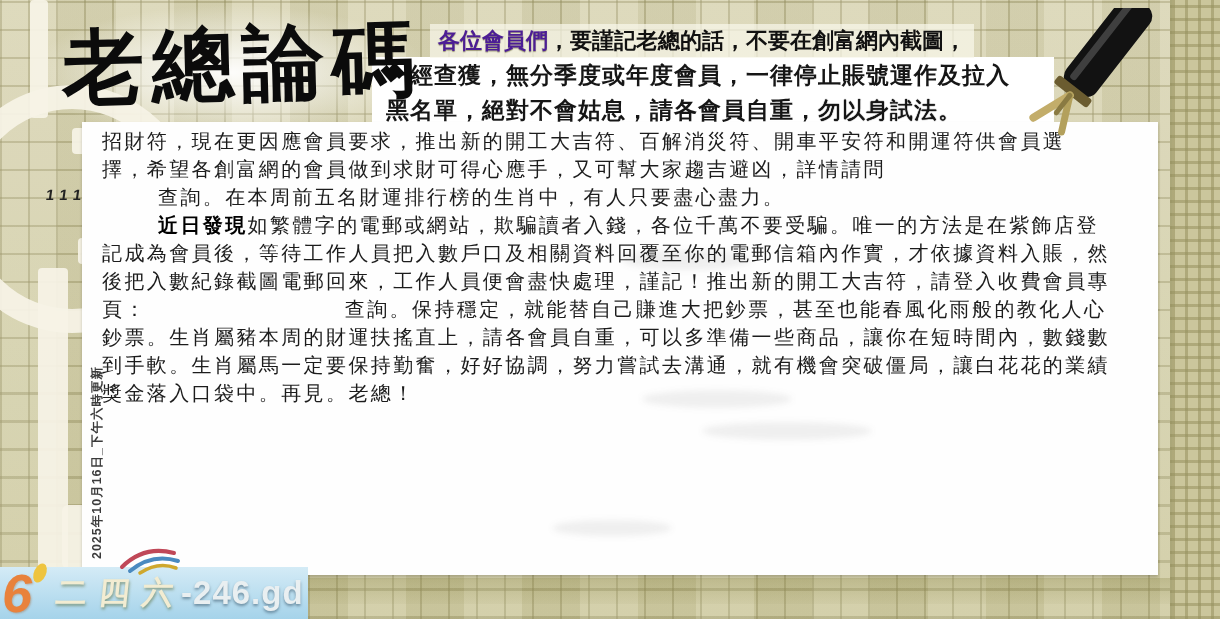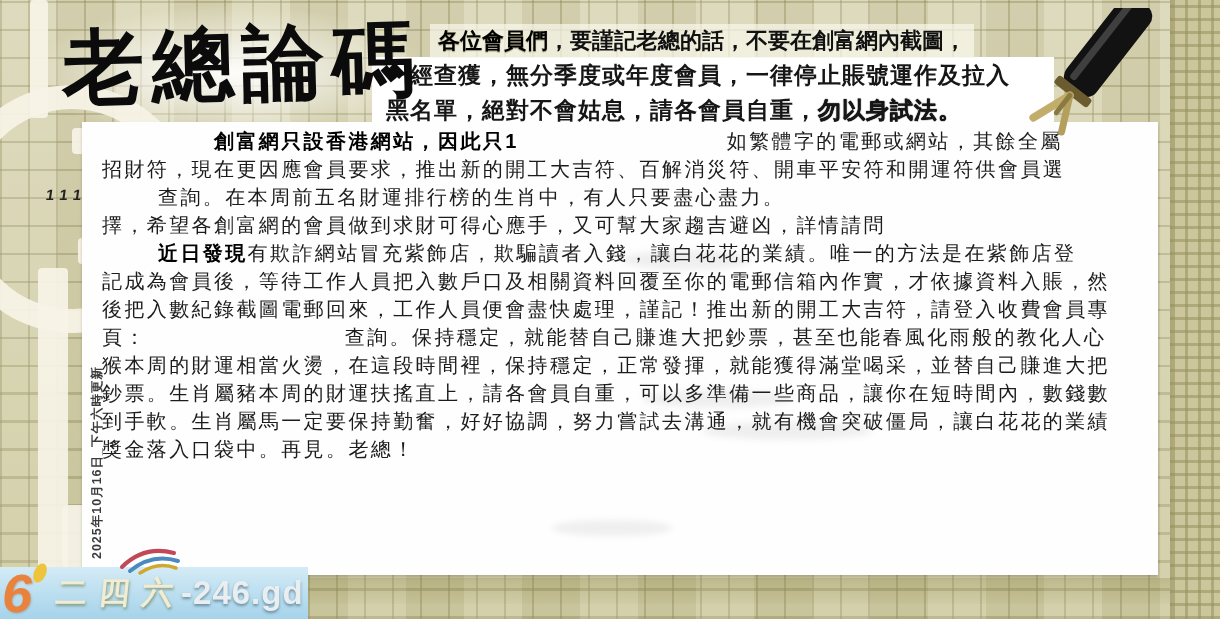--- a/index.html
+++ b/index.html
@@ -59,33 +59,33 @@
     font-size:82px;font-weight:bold;color:#0b0b0b;line-height:1;
     letter-spacing:8px;transform:rotate(-1.5deg);white-space:nowrap;
   }
 
   
   .notice-line1{
     position:absolute;left:430px;top:24px;z-index:3;height:34px;line-height:34px;
     padding:0 8px;background:rgba(248,246,234,.72);
     font-size:22px;font-weight:bold;color:#111;white-space:nowrap;
   }
-  .notice-line1 .hl{color:#000000;text-shadow:0 1px 1px rgba(60,55,0,.45);}
+  .notice-line1 .hl{color:#4c1d95;text-shadow:0 1px 1px rgba(60,55,0,.45);}
   .notice-box{
     position:absolute;left:372px;top:57px;width:642px;height:73px;z-index:2;
     background:#ffffff;
     padding-left:40px;
   }
   .notice-line2,.notice-line3{
     position:absolute;left:14px;white-space:nowrap;
     font-size:23px;font-weight:bold;color:#161616;letter-spacing:1px;
   }
   .notice-line2{top:3px;}
   .notice-line3{top:38px;}
-  .notice-line3 .xb{font-weight:bold;text-shadow:0 0 1px #000, 0 0 1px #000;}
+  .notice-line3 .xb{font-weight:normal;text-shadow:0 0 1px #000, 0 0 1px #000;}
 
   
   .pen-wrap{position:absolute;left:1000px;top:8px;width:172px;height:140px;z-index:6;}
 
   
   .content-box{
     position:absolute;left:82px;top:122px;width:1076px;height:453px;z-index:2;
     background:#fefefe;box-shadow:0 2px 3px rgba(0,0,0,.18);
   }
   .body-lines{position:absolute;left:20px;top:5px;right:8px;z-index:3;}
@@ -164,29 +164,27 @@
       <rect x="70" y="84" width="42" height="10" rx="3" fill="#6b5c30"></rect>
       <path d="M91 94 L76 134" stroke="#c3ad6a" stroke-width="8" stroke-linecap="round" fill="none"></path>
       <path d="M91 94 L107 128" stroke="#b3a05c" stroke-width="7" stroke-linecap="round" fill="none"></path>
       <path d="M91 94 L91 116" stroke="#8a7a42" stroke-width="5" stroke-linecap="round" fill="none"></path>
     </g>
   </svg>
 </div>
 
 <div class="content-box">
   <div class="body-lines" id="body-lines">
-      <div class="body-line" style="padding-left: 112px;"><span class="b">創富網只設香港網站，因此只1</span><span class="gap" style="width: 208px;"></span><span>如繁體字的電郵或網站，其餘全屬</span></div>
       <div class="body-line"><span>招財符，現在更因應會員要求，推出新的開工大吉符、百解消災符、開車平安符和開運符供會員選</span></div>
+      <div class="body-line"><span>擇，希望各創富網的會員做到求財可得心應手，又可幫大家趨吉避凶，詳情請問</span></div>
       <div class="body-line" style="padding-left: 56px;"><span>查詢。在本周前五名財運排行榜的生肖中，有人只要盡心盡力。</span></div>
-      <div class="body-line"><span>擇，希望各創富網的會員做到求財可得心應手，又可幫大家趨吉避凶，詳情請問</span></div>
-      <div class="body-line" style="padding-left: 56px;"><span class="b">近日發現</span><span>有欺詐網站冒充紫飾店，欺騙讀者入錢，讓白花花的業績。唯一的方法是在紫飾店登</span></div>
+      <div class="body-line" style="padding-left: 56px;"><span class="b">近日發現</span><span>如繁體字的電郵或網站，欺騙讀者入錢，各位千萬不要受騙。唯一的方法是在紫飾店登</span></div>
       <div class="body-line"><span>記成為會員後，等待工作人員把入數戶口及相關資料回覆至你的電郵信箱內作實，才依據資料入賬，然</span></div>
       <div class="body-line"><span>後把入數紀錄截圖電郵回來，工作人員便會盡快處理，謹記！推出新的開工大吉符，請登入收費會員專</span></div>
       <div class="body-line"><span>頁：</span><span class="gap" style="width: 198px;"></span><span>查詢。保持穩定，就能替自己賺進大把鈔票，甚至也能春風化雨般的教化人心</span></div>
-      <div class="body-line"><span>猴本周的財運相當火燙，在這段時間裡，保持穩定，正常發揮，就能獲得滿堂喝采，並替自己賺進大把</span></div>
       <div class="body-line"><span>鈔票。生肖屬豬本周的財運扶搖直上，請各會員自重，可以多準備一些商品，讓你在短時間內，數錢數</span></div>
       <div class="body-line"><span>到手軟。生肖屬馬一定要保持勤奮，好好協調，努力嘗試去溝通，就有機會突破僵局，讓白花花的業績</span></div>
       <div class="body-line"><span>獎金落入口袋中。再見。老總！</span></div>
     </div>
   <div class="smudge" style="left:540px;top:128px;width:130px;height:20px;"></div>
   <div class="smudge" style="left:560px;top:268px;width:150px;height:18px;"></div>
   <div class="smudge" style="left:620px;top:300px;width:170px;height:18px;"></div>
   <div class="smudge" style="left:470px;top:398px;width:120px;height:16px;"></div>
 </div>
 

